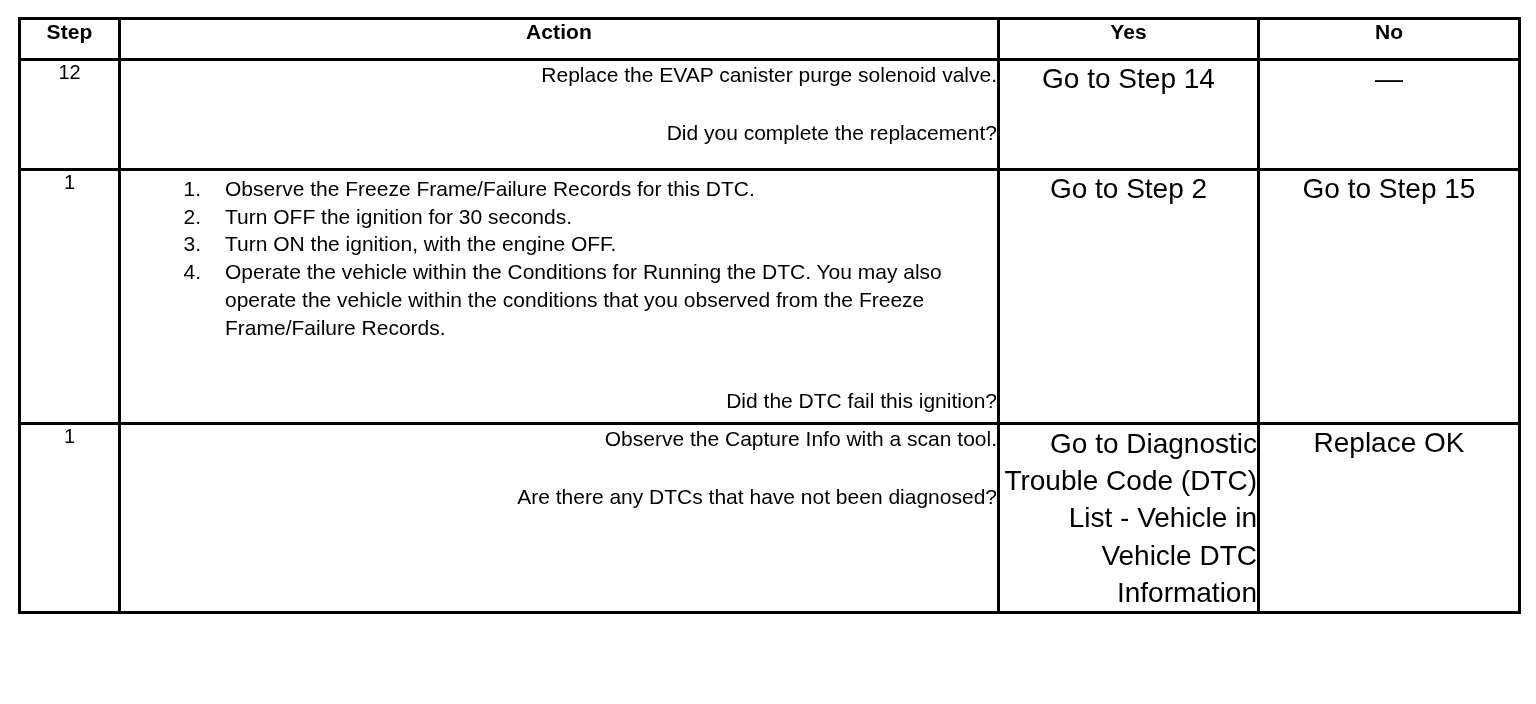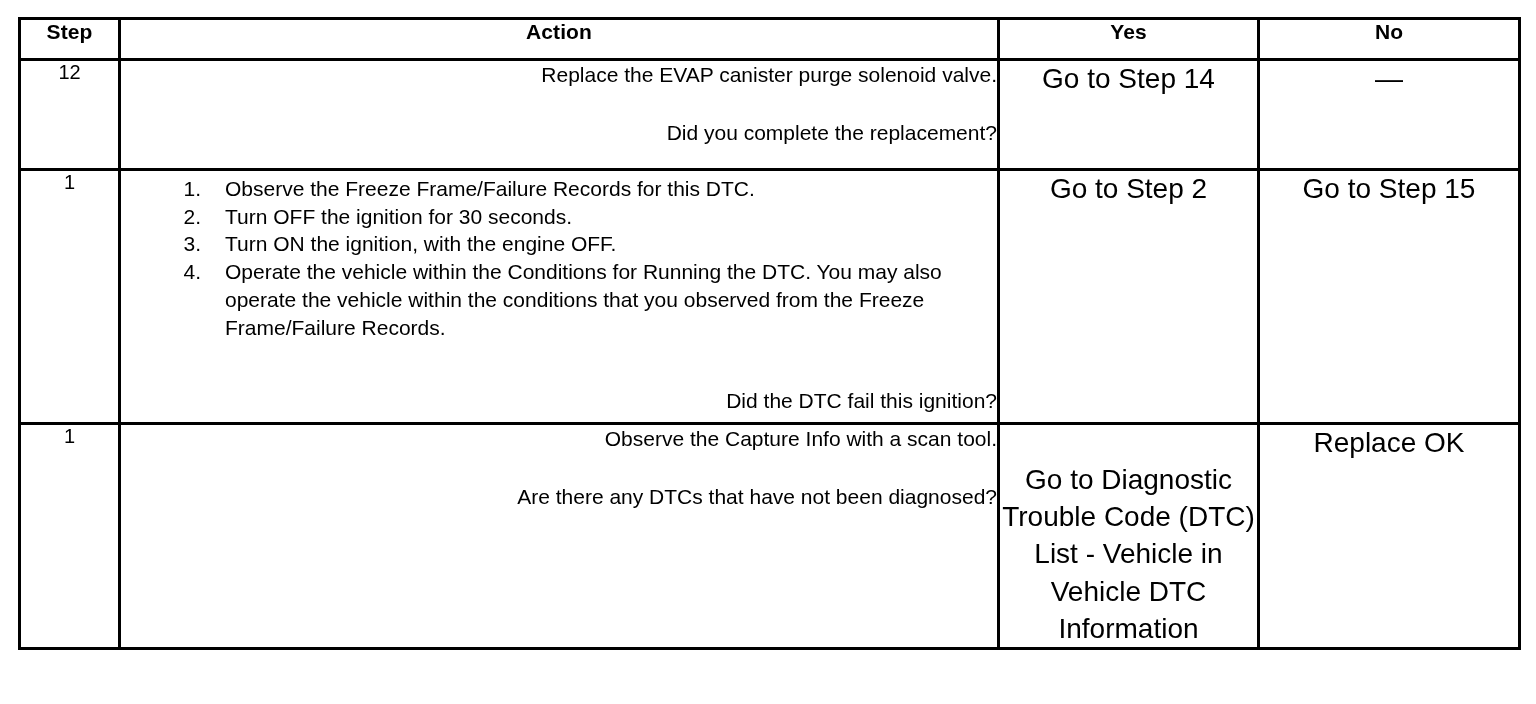--- a/index.html
+++ b/index.html
@@ -104,23 +104,22 @@
     font-size: 28px;
     line-height: 1.30;
     text-align: center;
     vertical-align: bottom;
     padding: 6px 6px 7px 6px;
   }
   td.ans-cell.middle-v {
     vertical-align: middle;
   }
   .ans-multiline {
-    text-align: center;
+    text-align: right;
     line-height: 1.33;
-    margin-top: 36px;
   }
 </style>
 </head>
 <body>
 
 <div id="page">
 
   <table class="diag">
     <colgroup>
       <col class="c-step">

